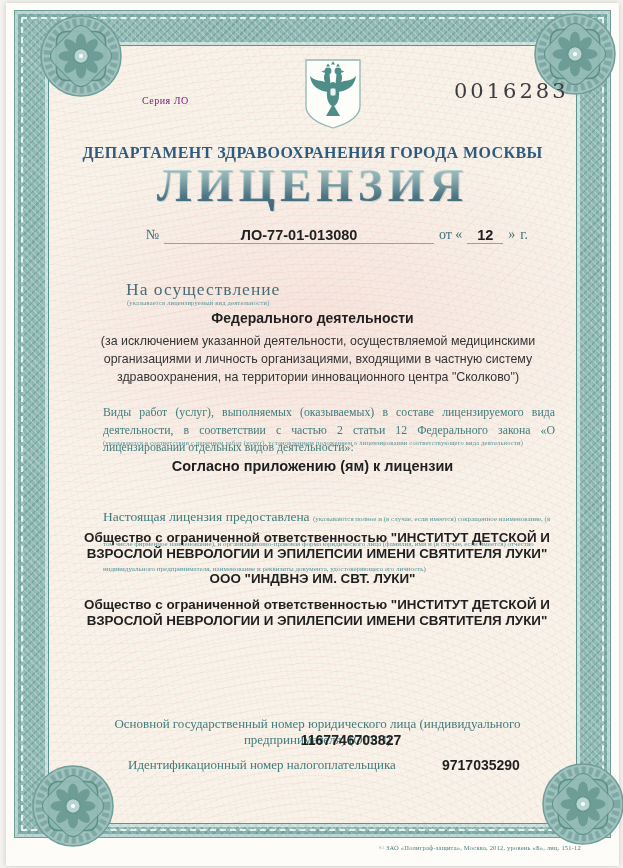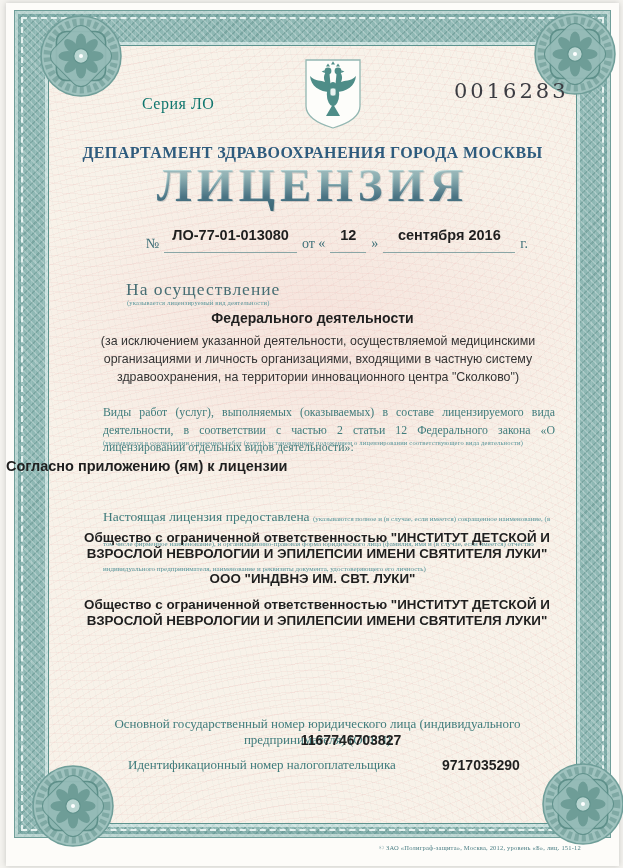--- a/index.html
+++ b/index.html
@@ -25,46 +25,46 @@
       repeating-radial-gradient(circle at 50% 130%, rgba(226,150,150,.10) 0 1px, transparent 1px 7px),
       repeating-radial-gradient(circle at 8% -25%, rgba(226,150,150,.09) 0 1px, transparent 1px 9px),
       repeating-linear-gradient(78deg, rgba(165,195,190,.07) 0 1px, transparent 1px 6px);}
 
   .rosette{position:absolute;width:82px;height:82px;}
   .r-tl{left:34px;top:12px;} .r-tr{left:528px;top:10px;}
   .r-bl{left:26px;top:762px;} .r-br{left:536px;top:760px;}
 
   
   .abs{position:absolute;}
-  .series{left:136px;top:92px;font-size:16px;color:#0f766e;letter-spacing:.5px;}
+  .series{left:136px;top:92px;font-size:10px;color:#701a75;letter-spacing:.5px;}
   .coat{left:296px;top:55px;width:62px;height:72px;}
   .serial{left:448px;top:76px;font-family:"DejaVu Serif",serif;font-size:21px;letter-spacing:3px;color:#3b3c42;}
   .gov{left:0;top:125px;width:100%;text-align:center;font-size:14.5px;color:#5f8c99;letter-spacing:.5px;}
   .dept{left:0;top:141px;width:100%;text-align:center;font-size:16px;font-weight:bold;color:#2e5b7d;letter-spacing:.4px;}
   .title{left:0;top:155px;width:100%;text-align:center;font-size:47px;font-weight:bold;letter-spacing:5px;
     background:linear-gradient(#d8eae8 0%,#a5c8c9 35%,#537f90 72%,#3c6d7c 100%);
     -webkit-background-clip:text;background-clip:text;color:transparent;
     text-shadow:1px 1px 0 rgba(38,68,80,.18);}
 
   .numrow{left:140px;top:224px;width:382px;display:flex;align-items:flex-end;gap:5px;}
   .numrow .lbl{font-size:14px;color:#3f7079;padding-bottom:1px;white-space:nowrap;}
   .blank{border-bottom:1px solid #8aa6a6;text-align:center;font-family:"Liberation Sans",sans-serif;
-    font-weight:bold;font-size:14.5px;color:#1f1f1f;padding:0 2px 9px;}
+    font-weight:bold;font-size:14.5px;color:#1f1f1f;padding:0 2px 0;}
   .b-num{flex:1 1 130px;} .b-day{flex:0 0 32px;} .b-month{flex:0 0 128px;}
 
   .act-head{left:120px;top:276px;font-size:17.5px;color:#476e74;letter-spacing:1px;}
   .tiny{font-size:6.5px;color:#58959a;letter-spacing:.2px;}
   .act-note{left:121px;top:296px;}
   .sans-b{font-family:"Liberation Sans",sans-serif;font-weight:bold;color:#1f1f1f;}
   .act-kind{left:0;top:307px;width:100%;text-align:center;font-size:14px;}
   .exception{left:72px;top:330px;width:480px;text-align:center;font-family:"Liberation Sans",sans-serif;
     font-size:12.4px;line-height:1.45;color:#333;}
   .works-intro{left:97px;top:401px;width:452px;text-align:justify;font-size:11.8px;line-height:1.5;color:#3e7b7b;}
   .works-note{left:97px;top:436px;}
-  .works-value{left:0;top:455px;width:100%;font-size:14.5px;}
+  .works-value{left:0;top:455px;width:100%;text-align:center;font-size:14.5px;}
   .grantee{left:97px;top:485px;width:452px;line-height:1.55;}
   .grantee .g-label{font-size:13.5px;color:#3f7b7b;margin-top:35px;}
   .grantee .g-note{font-size:7px;color:#58959a;}
   .name-full{left:76px;top:527px;width:470px;text-align:center;font-size:13.4px;line-height:1.18;}
   .name-short{left:0;top:568px;width:100%;text-align:center;font-size:13.4px;}
   .name-firm{left:76px;top:594px;width:470px;text-align:center;font-size:13.4px;line-height:1.18;}
   .ogrn-label{left:60px;top:713px;width:503px;text-align:center;font-size:13px;color:#3f7b7b;}
   .ogrn-value{left:70px;top:729px;width:550px;text-align:center;font-size:14px;}
   .inn-label{left:122px;top:754px;font-size:13px;color:#3f7b7b;}
   .inn-value{left:436px;top:754px;font-size:14px;}
@@ -181,21 +181,20 @@
     <div class="abs serial">0016283</div>
     <div class="abs title">ЛИЦЕНЗИЯ</div>
     <div class="abs dept">ДЕПАРТАМЕНТ ЗДРАВООХРАНЕНИЯ ГОРОДА МОСКВЫ</div>
 
     <div class="abs numrow">
       <span class="lbl">№</span>
       <span class="blank b-num">ЛО-77-01-013080</span>
       <span class="lbl">от «</span>
       <span class="blank b-day">12</span>
       <span class="lbl">»</span>
-      <span class="blank b-month">сентября 2016</span>
       <span class="lbl">г.</span>
     </div>
 
     <div class="abs act-head">На осуществление</div>
     <div class="abs tiny act-note">(указывается лицензируемый вид деятельности)</div>
     <div class="abs sans-b act-kind">Федерального деятельности</div>
     <div class="abs exception">(за исключением указанной деятельности, осуществляемой медицинскими организациями и личность организациями, входящими в частную систему здравоохранения, на территории инновационного центра "Сколково")</div>
 
     <div class="abs works-intro">Виды работ (услуг), выполняемых (оказываемых) в составе лицензируемого вида деятельности, в соответствии с частью 2 статьи 12 Федерального закона «О лицензировании отдельных видов деятельности»:</div>
     <div class="abs tiny works-note">(указываются в соответствии с перечнем работ (услуг), установленным положением о лицензировании соответствующего вида деятельности)</div>

